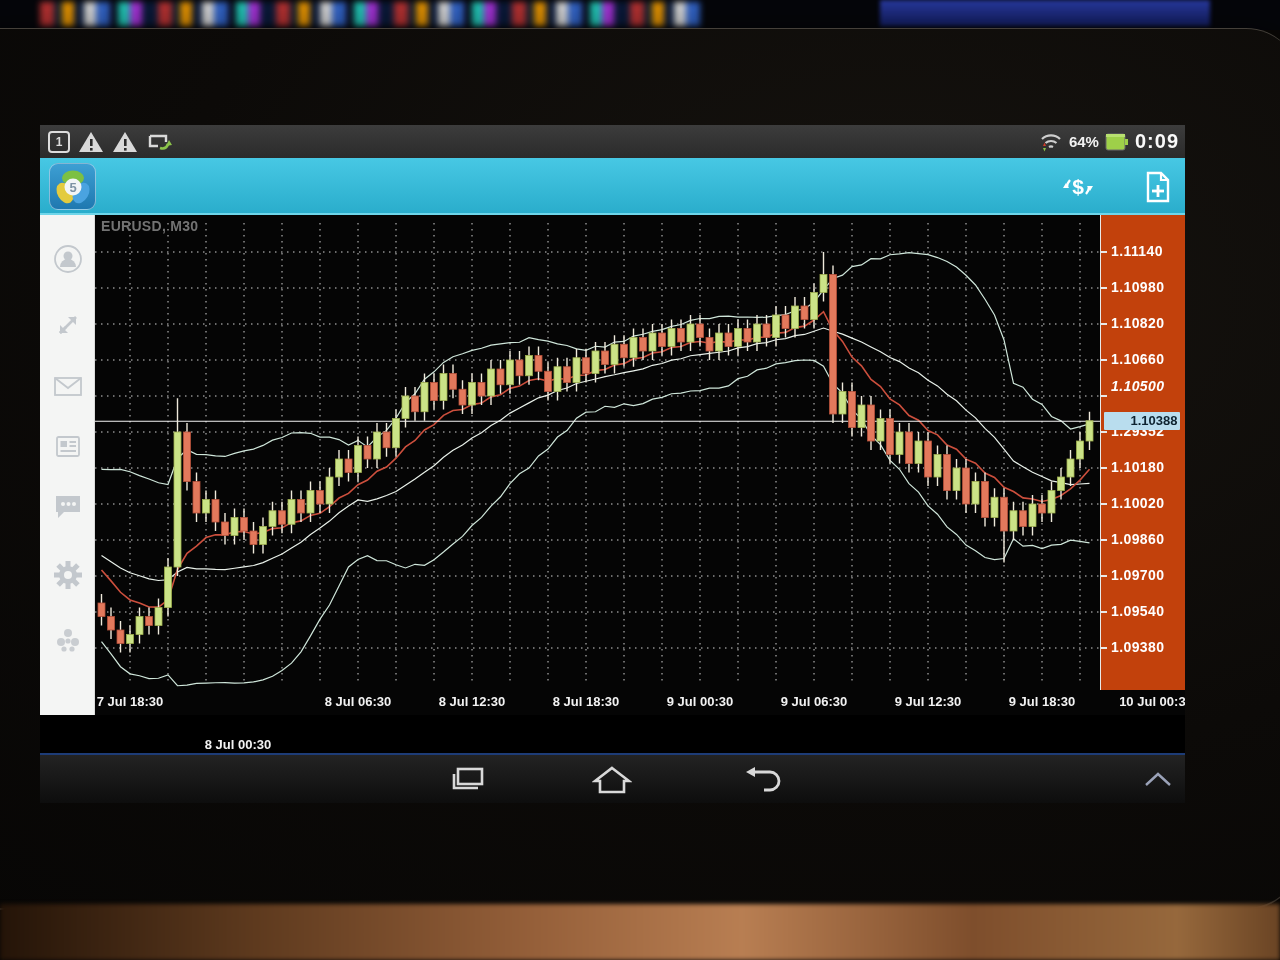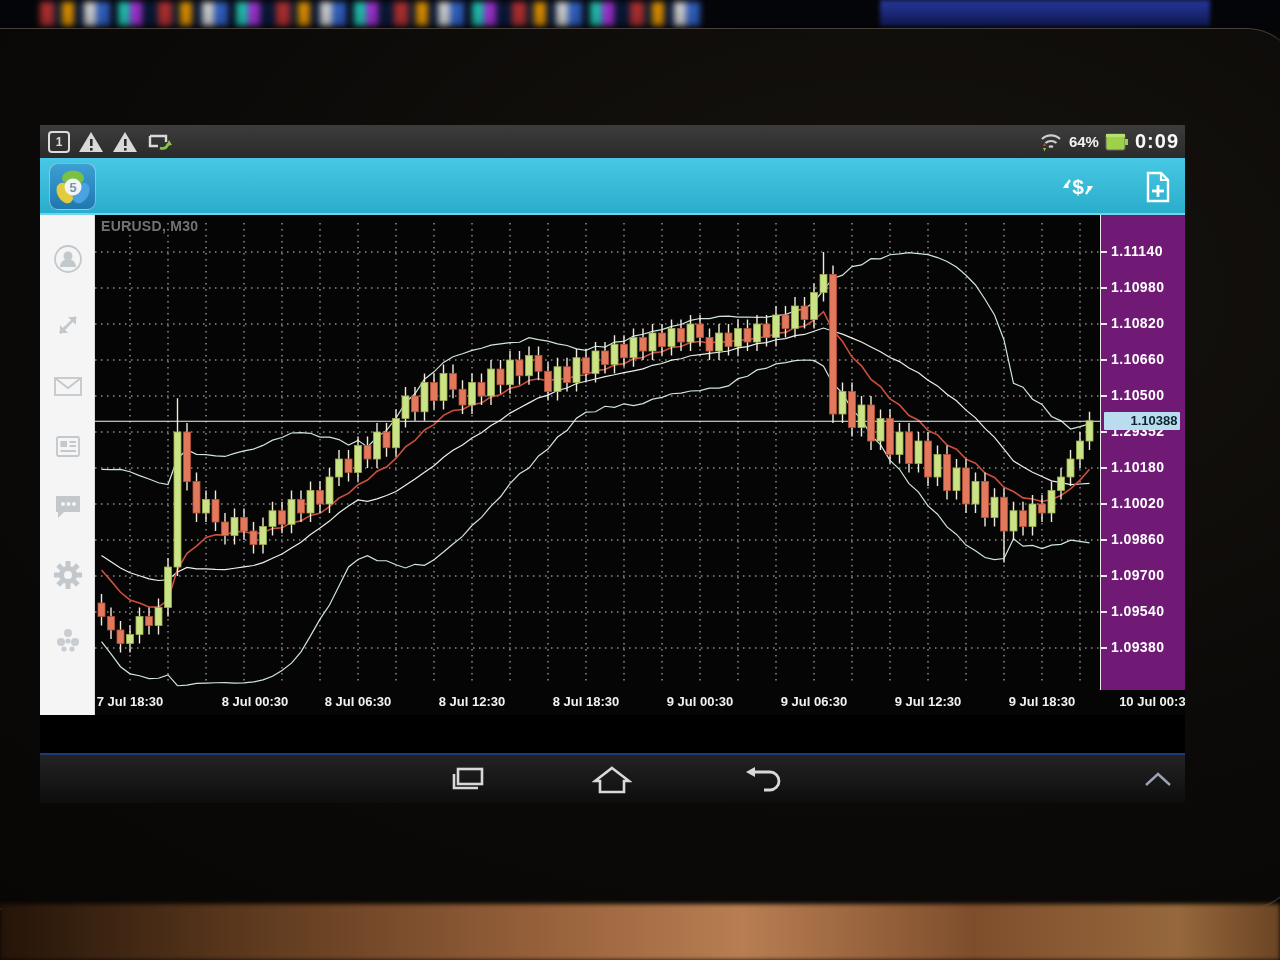--- a/index.html
+++ b/index.html
@@ -46,21 +46,21 @@
   .appbar-actions{position:absolute;right:12px;top:0;height:57px;display:flex;gap:48px;align-items:center;}
 
   
   #sidebar{position:absolute;left:0;top:90px;width:55px;height:500px;background:#f4f5f4;border-right:1px solid #dcdddc;}
   .side-ic{position:absolute;left:12px;width:32px;height:32px;}
 
   #plot{position:absolute;left:55px;top:90px;width:1005px;height:475px;background:#050505;}
   #chart-svg{position:absolute;left:0;top:0;}
   #symbol{position:absolute;left:6px;top:3px;color:#737373;font-size:14px;font-weight:bold;letter-spacing:.3px;}
 
-  #price-axis{position:absolute;left:1060px;top:90px;width:85px;height:475px;background:#701a75;border-left:1px solid #e8e8e8;}
+  #price-axis{position:absolute;left:1060px;top:90px;width:85px;height:475px;background:#c2410c;border-left:1px solid #e8e8e8;}
   .p-label{position:absolute;left:10px;color:#fff;font-size:14px;font-weight:bold;letter-spacing:.4px;white-space:nowrap;}
   .p-tick{position:absolute;left:0;width:6px;height:2px;background:#e8e8e8;}
   #cur-tag{position:absolute;left:3px;right:5px;height:18px;background:#b9ddee;color:#0e2330;
       font-size:13px;font-weight:bold;text-align:center;line-height:18px;border-radius:1px;padding-left:24px;}
 
   #time-axis{position:absolute;left:55px;top:565px;width:1090px;height:25px;background:#050505;}
   .t-label{position:absolute;top:4px;transform:translateX(-50%);color:#f2f2f2;font-size:13px;font-weight:bold;white-space:nowrap;}
 
   
   #tabbar{position:absolute;left:0;top:590px;width:1145px;height:38px;background:#f2f6f7;border-top:1px solid #d5dde0;}
@@ -474,41 +474,41 @@
     <div id="price-axis">
         <div class="p-tick" style="top: 36px;"></div>
         <div class="p-label" style="top: 28px;">1.11140</div>
         <div class="p-tick" style="top: 72px;"></div>
         <div class="p-label" style="top: 64px;">1.10980</div>
         <div class="p-tick" style="top: 108px;"></div>
         <div class="p-label" style="top: 100px;">1.10820</div>
         <div class="p-tick" style="top: 144px;"></div>
         <div class="p-label" style="top: 136px;">1.10660</div>
         <div class="p-tick" style="top: 180px;"></div>
-        <div class="p-label" style="top: 172px;">1.10500</div>
+        <div class="p-label" style="top: 163px; font-style: italic;">1.10500</div>
         <div class="p-tick" style="top: 216px;"></div>
         <div class="p-label" style="top: 208px;">1.29352</div>
         <div class="p-tick" style="top: 252px;"></div>
         <div class="p-label" style="top: 244px;">1.10180</div>
         <div class="p-tick" style="top: 288px;"></div>
         <div class="p-label" style="top: 280px;">1.10020</div>
         <div class="p-tick" style="top: 324px;"></div>
         <div class="p-label" style="top: 316px;">1.09860</div>
         <div class="p-tick" style="top: 360px;"></div>
         <div class="p-label" style="top: 352px;">1.09700</div>
         <div class="p-tick" style="top: 396px;"></div>
         <div class="p-label" style="top: 388px;">1.09540</div>
         <div class="p-tick" style="top: 432px;"></div>
         <div class="p-label" style="top: 424px;">1.09380</div>
         <div id="cur-tag" style="top: 197.2px;">1.10388</div>
       </div>
 
     <div id="time-axis">
         <div class="t-label" style="left: 35px;">7 Jul 18:30</div>
-        <div class="t-label" style="left: 160px;">8 Jul 00:30</div>
+        <div class="t-label" style="left: 143px; margin-top: 43px;">8 Jul 00:30</div>
         <div class="t-label" style="left: 263px;">8 Jul 06:30</div>
         <div class="t-label" style="left: 377px;">8 Jul 12:30</div>
         <div class="t-label" style="left: 491px;">8 Jul 18:30</div>
         <div class="t-label" style="left: 605px;">9 Jul 00:30</div>
         <div class="t-label" style="left: 719px;">9 Jul 06:30</div>
         <div class="t-label" style="left: 833px;">9 Jul 12:30</div>
         <div class="t-label" style="left: 947px;">9 Jul 18:30</div>
         <div class="t-label" style="left: 1061px;">10 Jul 00:30</div>
       </div>
 

